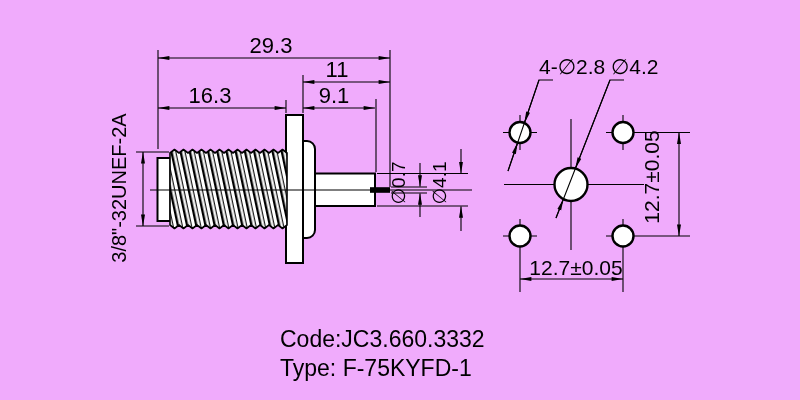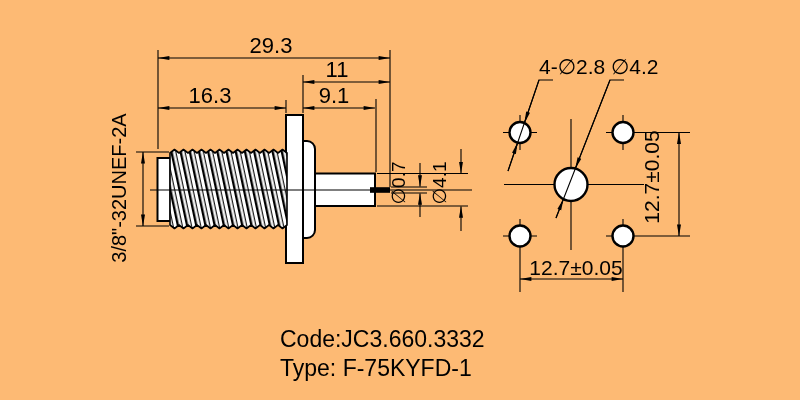--- a/index.html
+++ b/index.html
@@ -1,16 +1,16 @@
 <!DOCTYPE html>
 <html><head>
 <meta charset="utf-8">
 <style>
   html,body{margin:0;padding:0;background:#ffffff;}
-  .stage{position:relative;width:800px;height:400px;background:#fdba74;overflow:hidden;}
+  .stage{position:relative;width:800px;height:400px;background:#f0abfc;overflow:hidden;}
   svg{display:block;}
   .obj{fill:#ffffff;stroke:#000000;stroke-width:2;}
   .thread{fill:url(#hatch);stroke:#000000;stroke-width:1.6;stroke-linejoin:round;}
   .thin{stroke:#000000;stroke-width:1.1;fill:none;}
   .dim{stroke:#000000;stroke-width:1.1;fill:none;}
   .txt{font-family:"Liberation Sans","DejaVu Sans",sans-serif;fill:#000000;}
   .t22{font-size:22px;}
   .t21{font-size:21px;}
   .t20{font-size:20px;}
   .t19{font-size:19px;}

